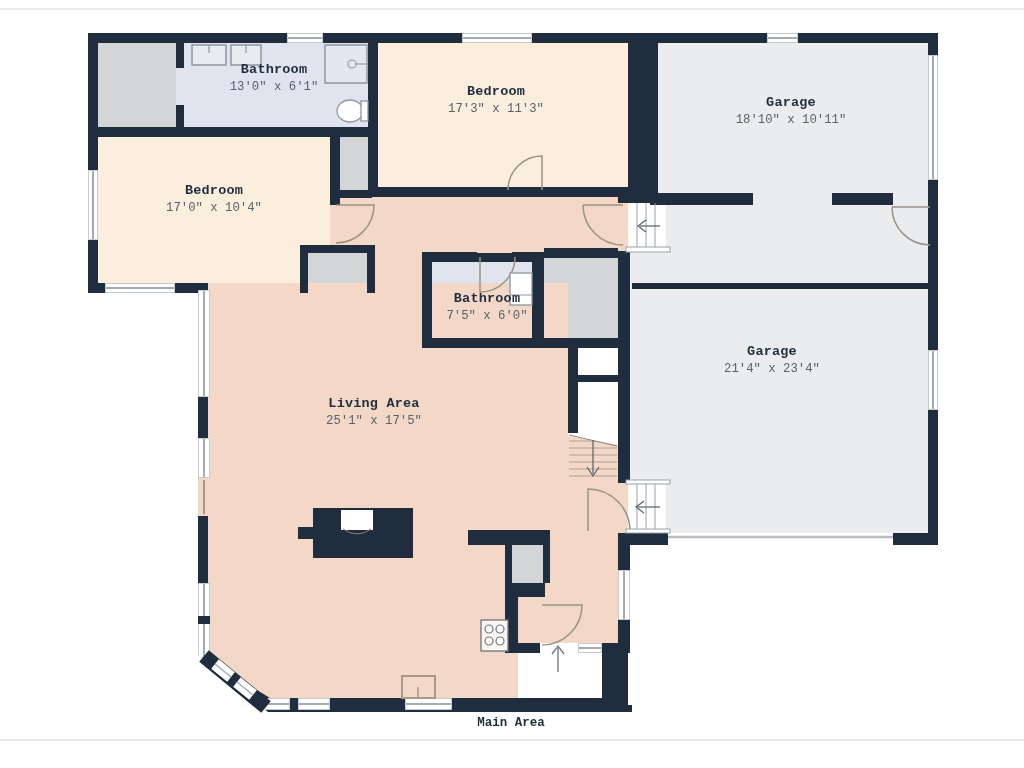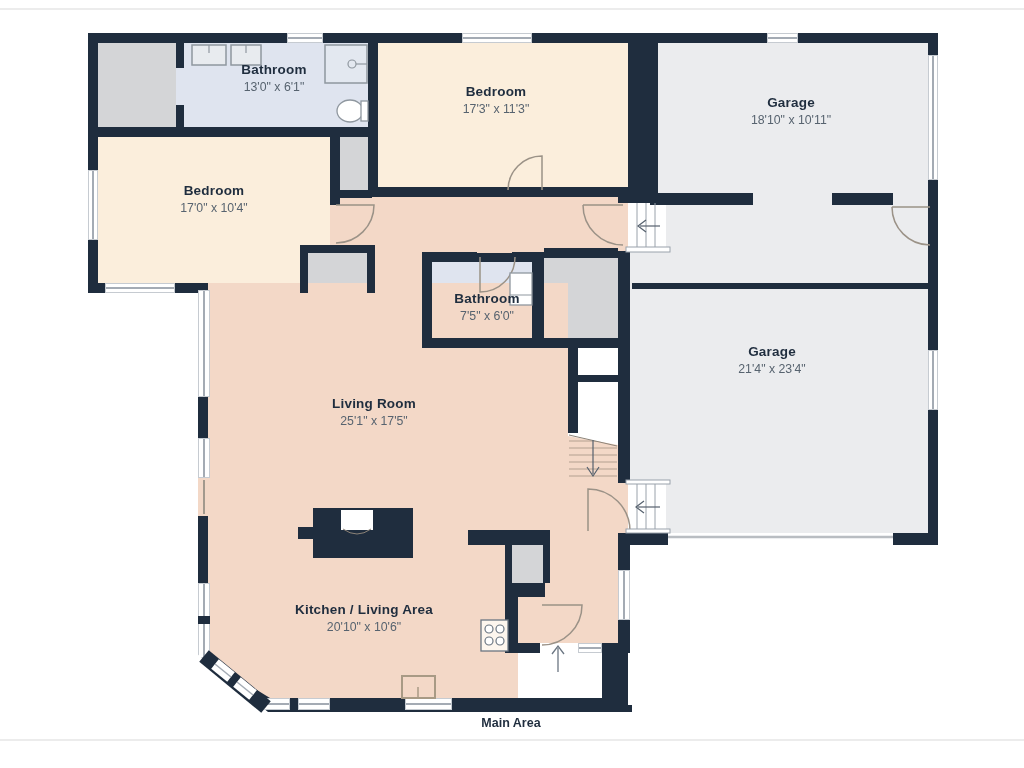--- a/index.html
+++ b/index.html
@@ -1,17 +1,17 @@
 <!DOCTYPE html>
 <html><head>
 <meta charset="utf-8">
 <style>
   html,body{margin:0;padding:0;background:#fff;}
   #plan{position:relative;width:1024px;height:768px;background:#ffffff;overflow:hidden;
-        font-family:Liberation Sans, sans-serif;}
+        font-family:Liberation Mono, monospace;}
   .pageline{position:absolute;left:0;width:1024px;height:2px;background:#ececec;}
   .wall{position:absolute;background:#1f2d3e;}
   .floor{position:absolute;}
   .f-cream{background:#fbeedc;}
   .f-salmon{background:#f3d8c7;}
   .f-blue{background:#dfe4ef;}
   .f-gray{background:#ebecee;}
   .f-closet{background:#d4d5d7;}
   .f-white{background:#ffffff;}
   .winh{position:absolute;background:linear-gradient(to bottom,#ffffff 0 40%,#a4abb4 40% 60%,#ffffff 60% 100%);box-shadow:inset 0 0 0 1px #c6cbd1;}
@@ -252,21 +252,17 @@
   </div>
   <div class="rlabel" style="left:487px;top:291px">
     <div class="nm">Bathroom</div>
     <div class="dm">7'5" x 6'0"</div>
   </div>
   <div class="rlabel" style="left:772px;top:344px">
     <div class="nm">Garage</div>
     <div class="dm">21'4" x 23'4"</div>
   </div>
   <div class="rlabel" style="left:374px;top:396px">
-    <div class="nm">Living Room</div>
+    <div class="nm">Living Area</div>
     <div class="dm">25'1" x 17'5"</div>
-  </div>
-  <div class="rlabel" style="left:364px;top:602px">
-    <div class="nm">Kitchen / Living Area</div>
-    <div class="dm">20'10" x 10'6"</div>
   </div>
   <div id="floor-title" style="left:511px;top:716px">Main Area</div>
 </div>
 
 </body></html>

